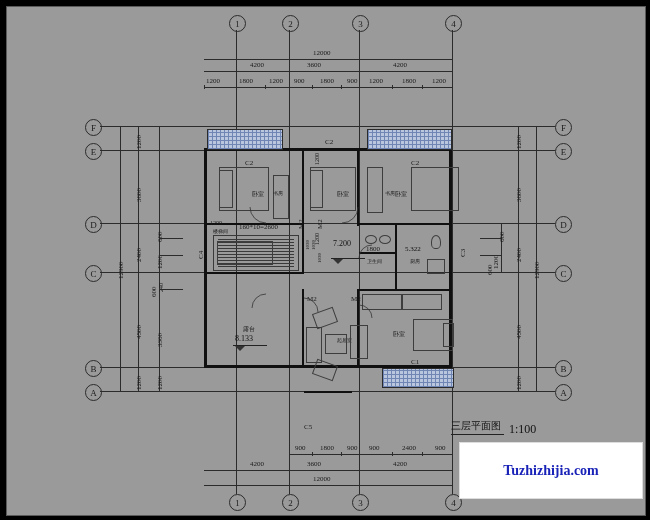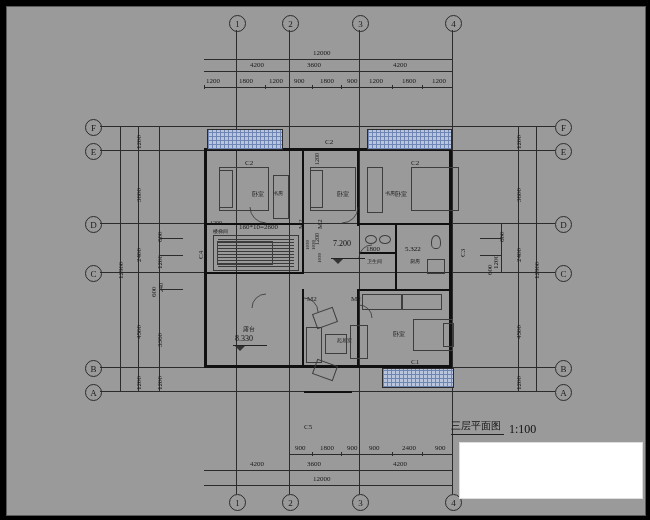--- a/index.html
+++ b/index.html
@@ -264,21 +264,21 @@
   <div class="furn" style="left:420px;top:252px;width:16px;height:13px;"></div>
 
   <div class="lbl rot" style="left:452px;top:250px;">C3</div>
 
   <div class="lbl rot" style="left:190px;top:252px;">C4</div>
 
   <div class="furn" style="left:355px;top:287px;width:38px;height:14px;"></div>
   <div class="furn" style="left:395px;top:287px;width:38px;height:14px;"></div>
 
   <div class="roomlbl" style="left:236px;top:318px;">露台</div>
-  <div class="elev" style="left:228px;top:327px;">8.330</div>
+  <div class="elev" style="left:228px;top:327px;">8.133</div>
   <div class="elevline" style="left:226px;top:338px;width:34px;"></div>
   <div class="tri" style="left:228px;top:339px;"></div>
   <div class="wall" style="left:197px;top:358px;width:14px;height:3px;"></div>
 
   <div class="roomlbl" style="left:330px;top:330px;font-size:5px;">起居室</div>
   <div class="furn" style="left:299px;top:320px;width:14px;height:34px;"></div>
   <div class="furn" style="left:307px;top:303px;width:20px;height:14px;transform:rotate(-20deg);"></div>
   <div class="furn" style="left:307px;top:355px;width:20px;height:14px;transform:rotate(20deg);"></div>
   <div class="furn" style="left:318px;top:327px;width:20px;height:18px;"></div>
   <div class="furn" style="left:343px;top:318px;width:16px;height:32px;"></div>
@@ -307,15 +307,16 @@
 
   <div class="lbl dimtxt" style="left:203px;top:212px;font-size:6px;">1200</div>
   <div class="lbl dimtxt rot" style="left:306px;top:238px;font-size:6px;">1200</div>
   <div class="lbl dimtxt rot" style="left:306px;top:158px;font-size:6px;">1200</div>
 
   <div id="title" style="left:444px;top:412px;">三层平面图</div>
   <div id="titleline" style="left:444px;top:427px;width:53px;height:1px;background:#222;"></div>
   <div id="scale" style="left:502px;top:415px;">1:100</div>
 
   <div id="wm" style="left:452px;top:435px;width:182px;height:55px;">
+    <div class="en">Tuzhizhijia.com</div>
   </div>
 
 </div>
 
 </body></html>

